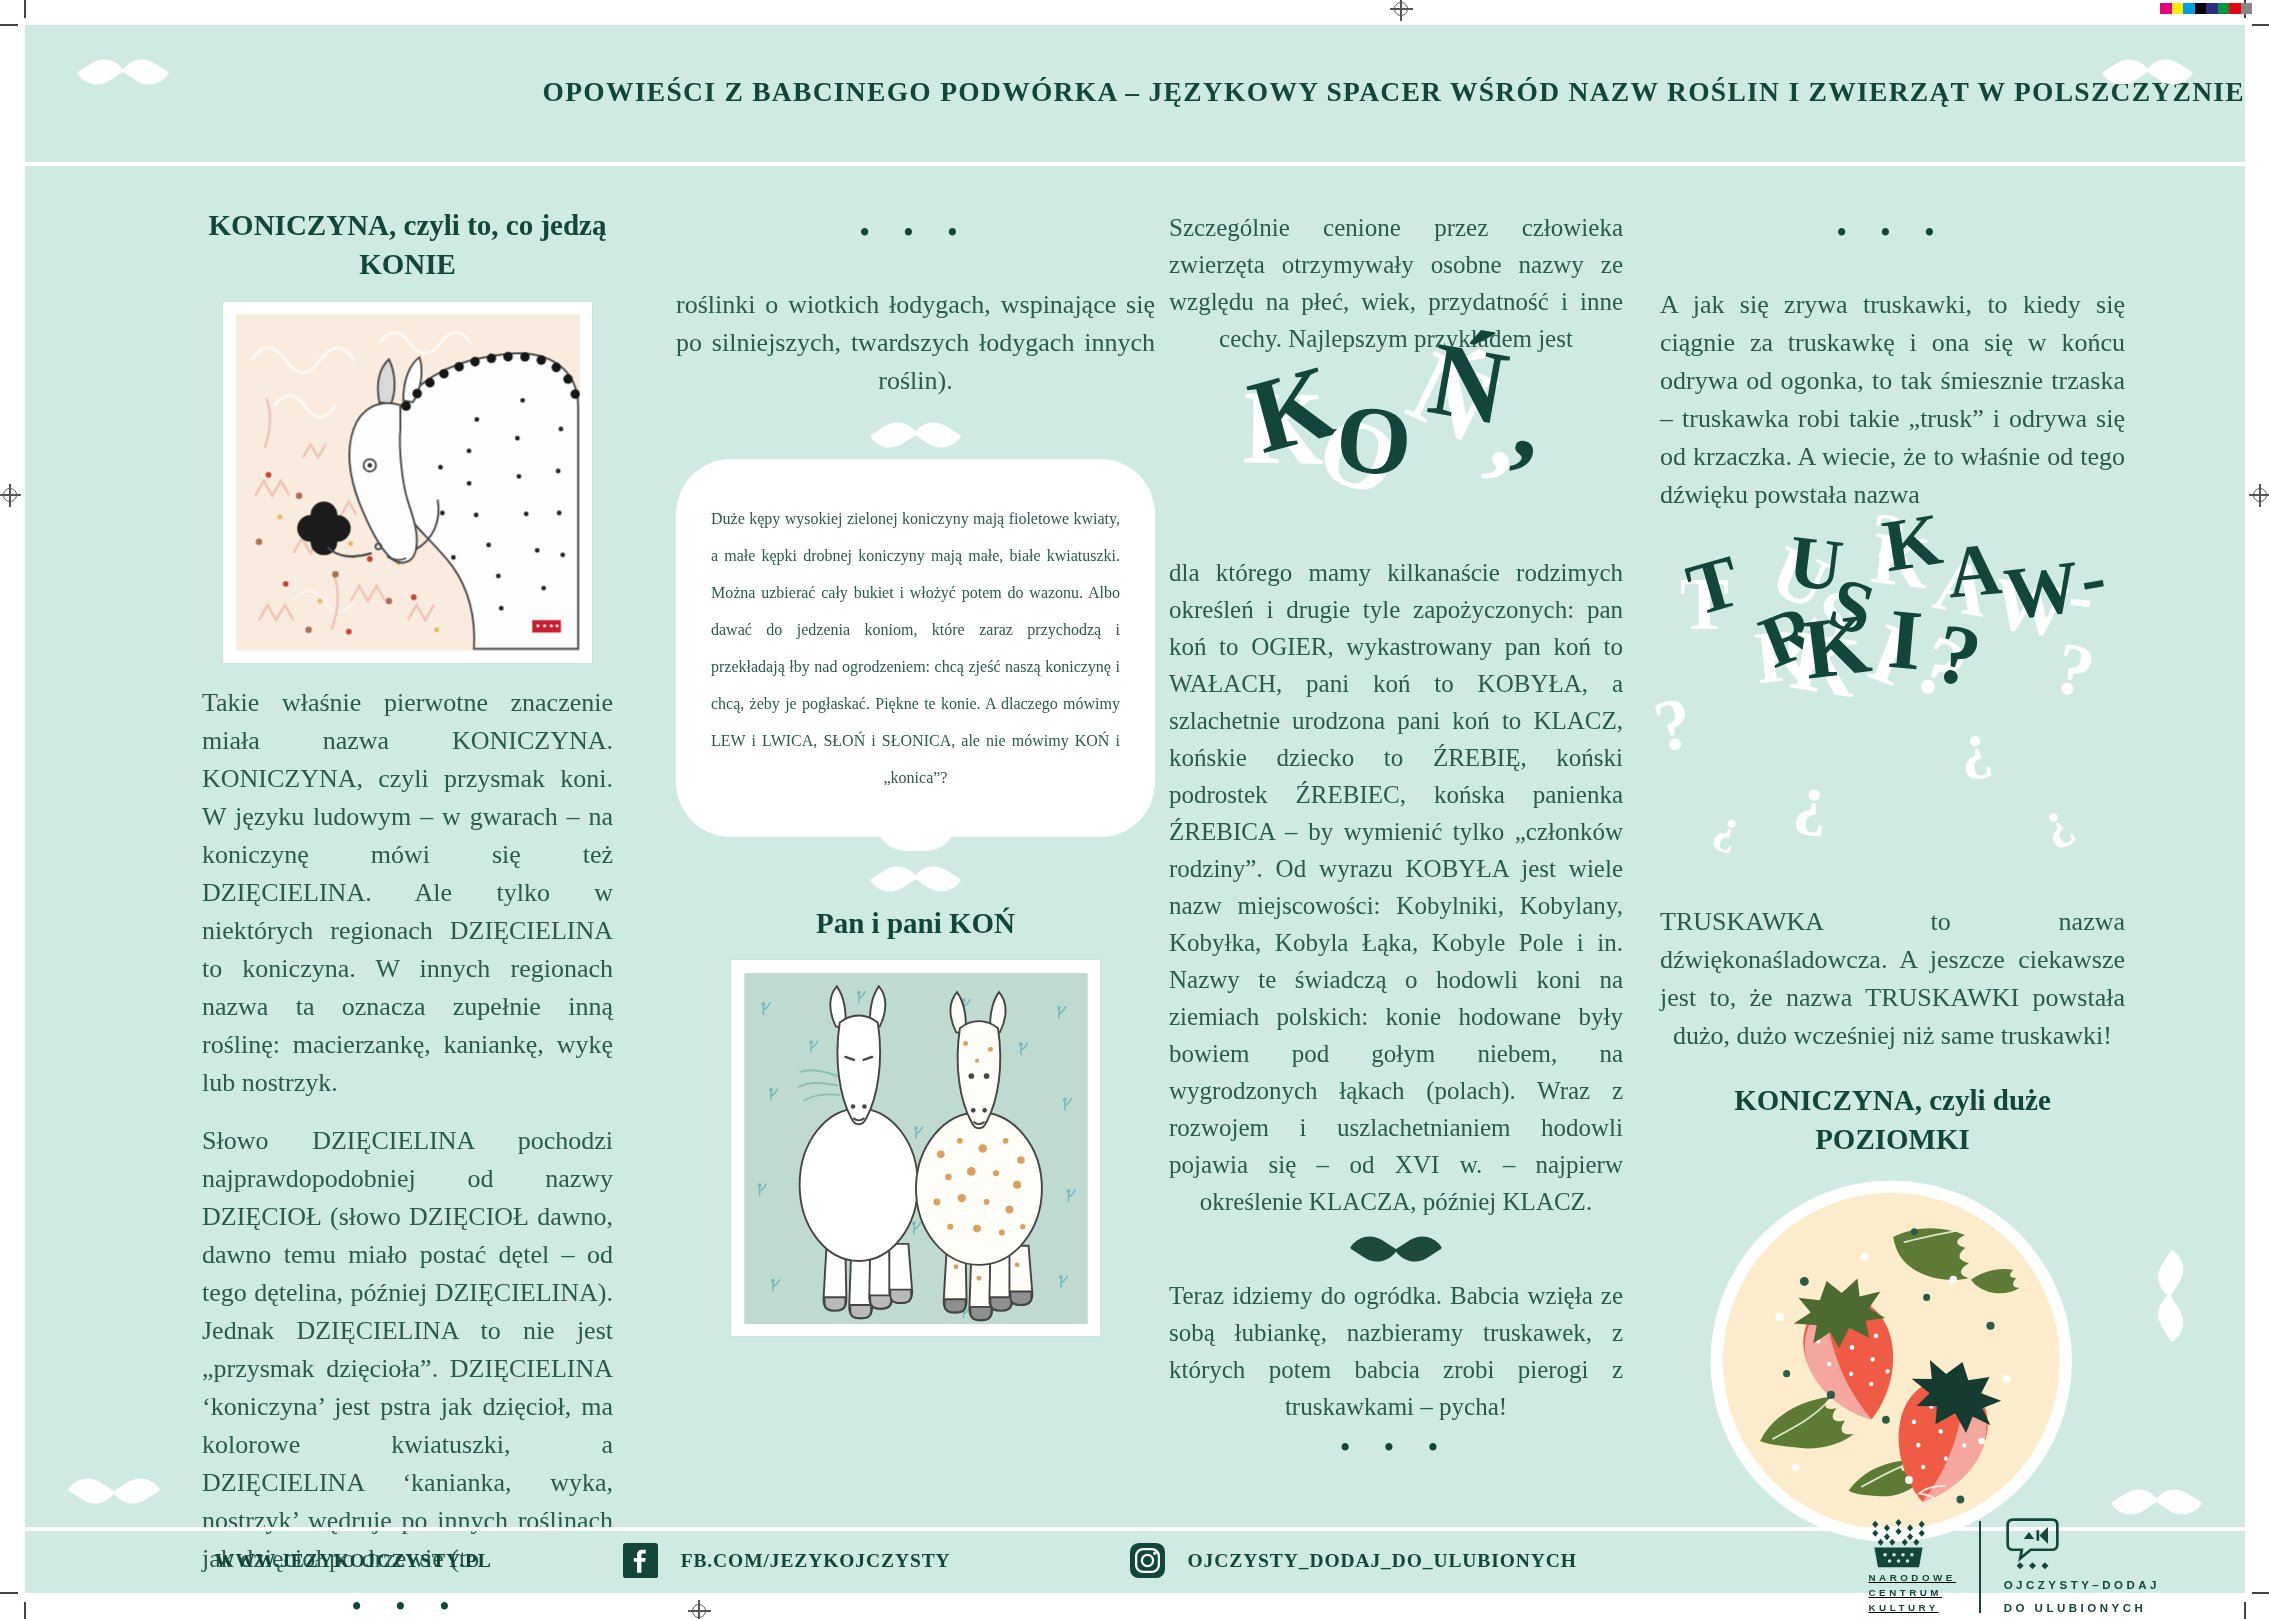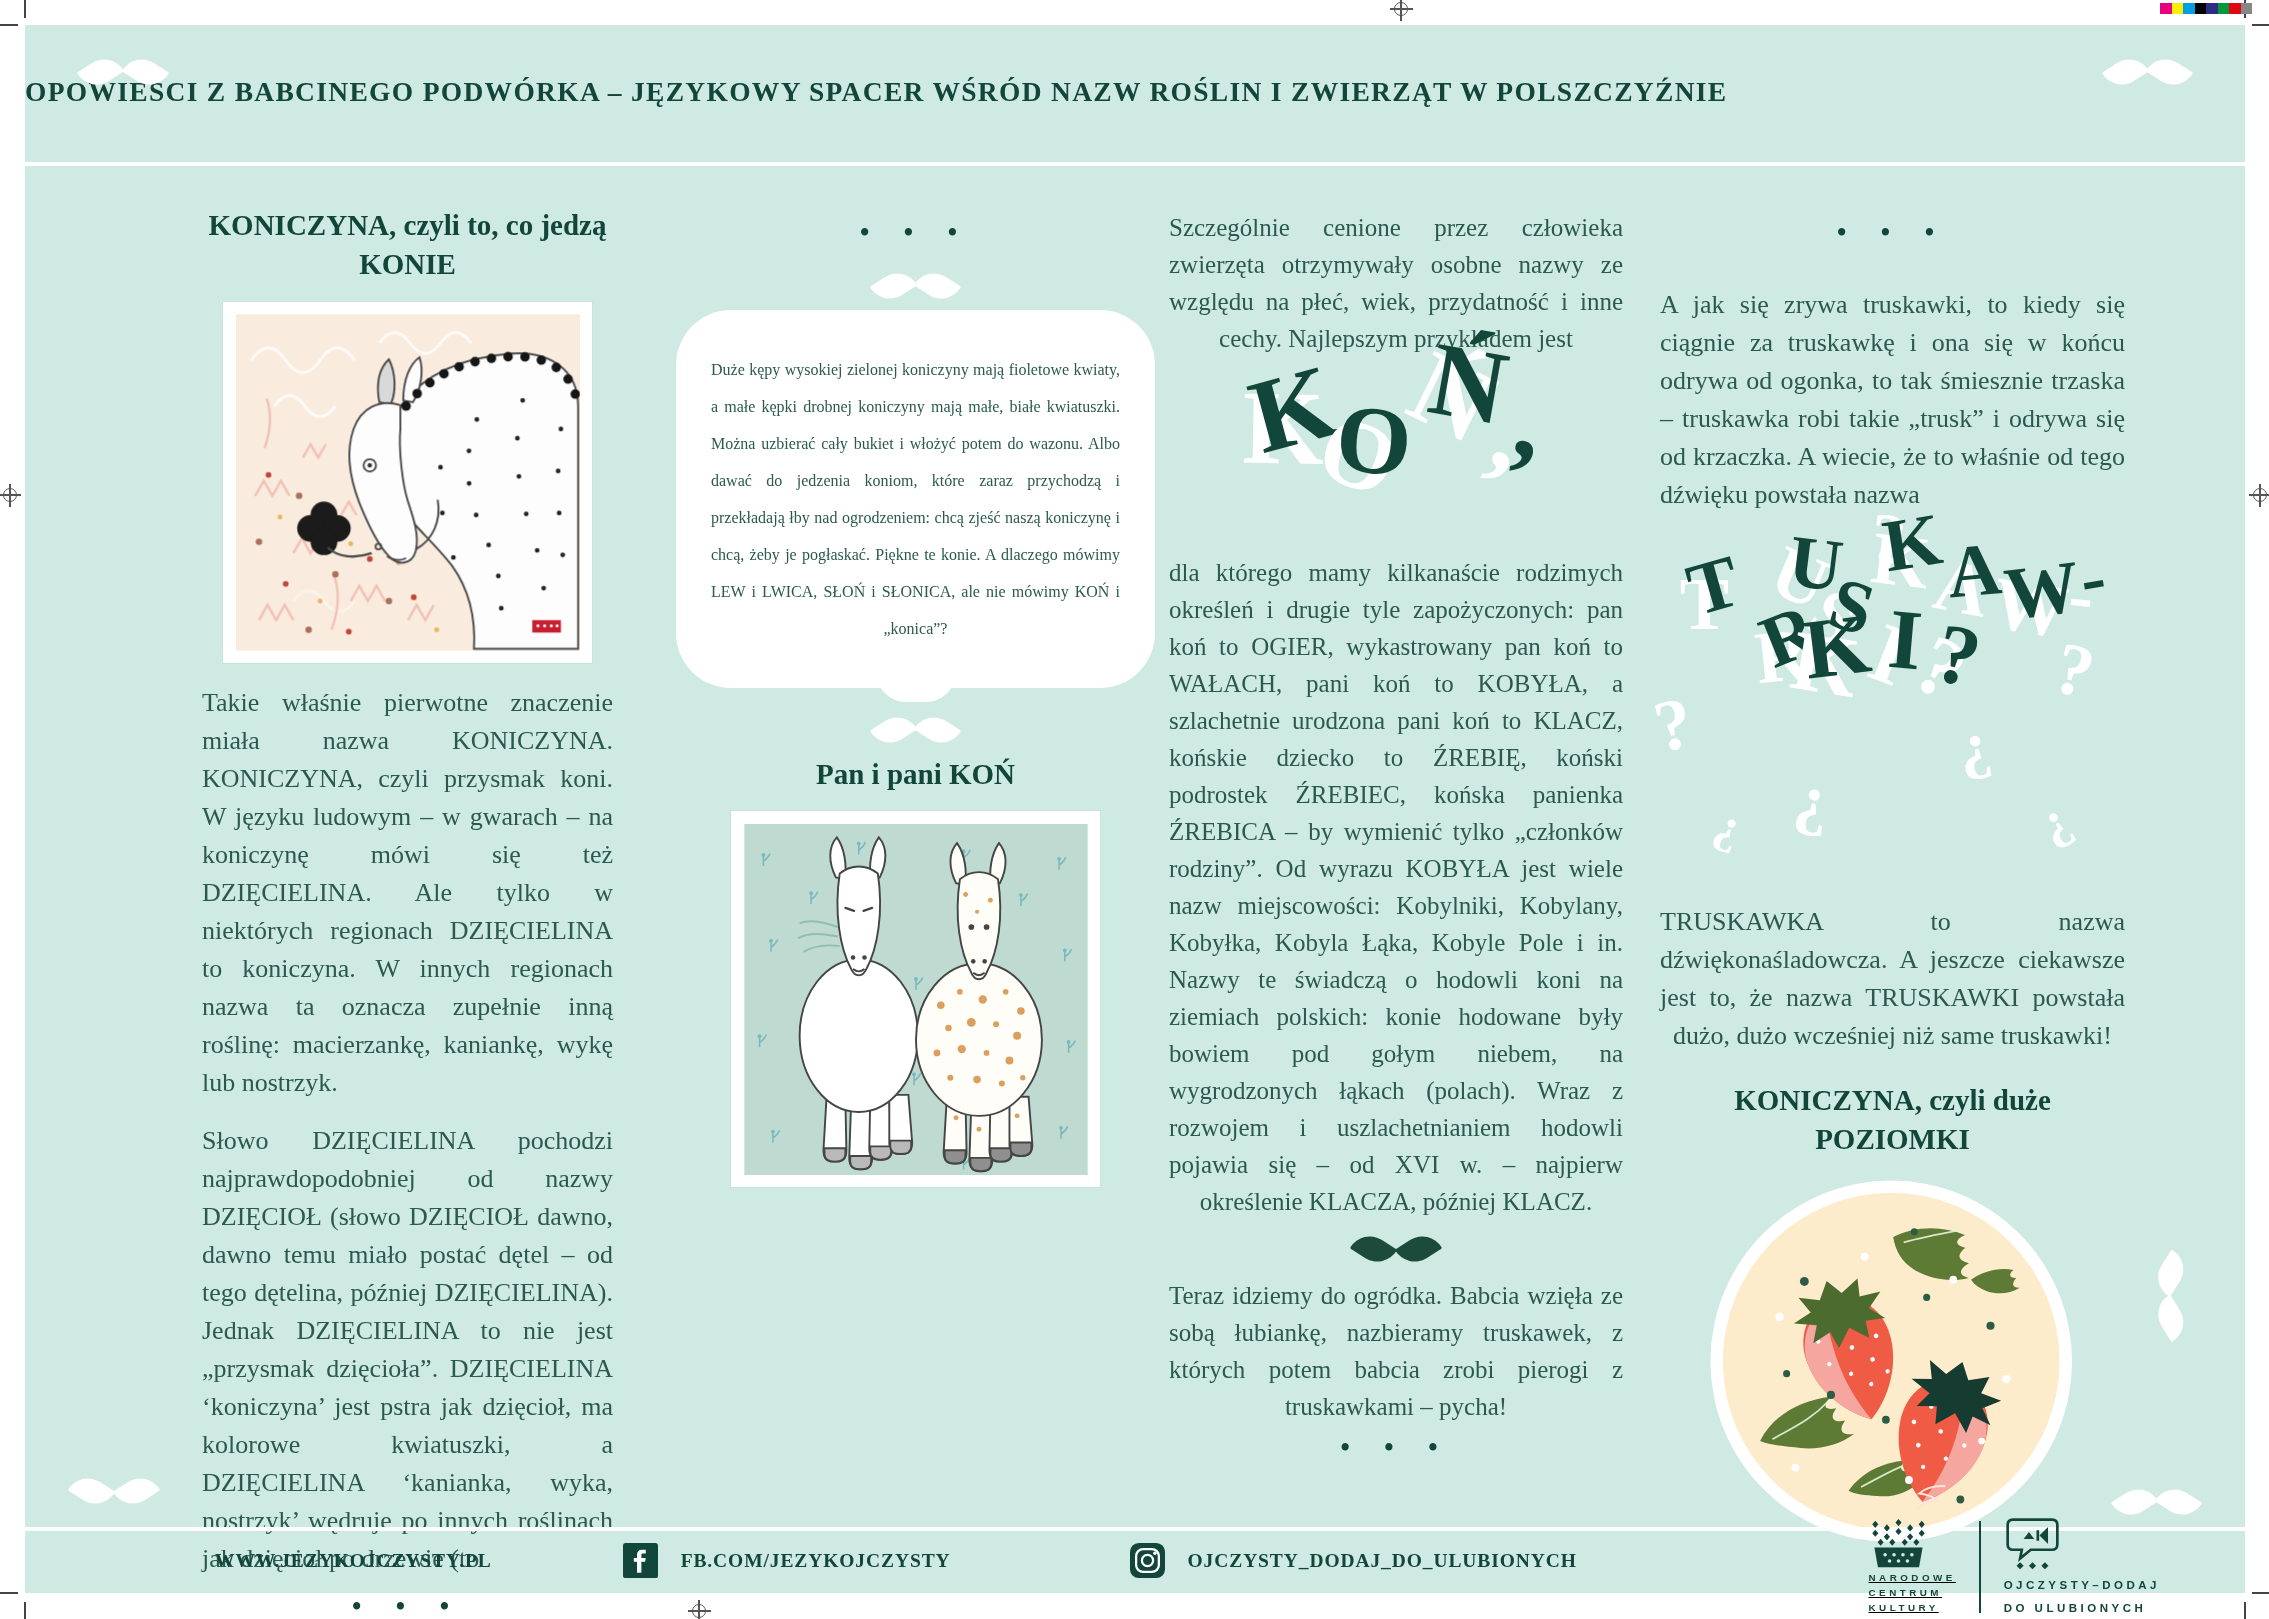--- a/index.html
+++ b/index.html
@@ -12,21 +12,21 @@
   .reg{position:absolute;width:12.4px;height:12.4px;border:1.8px solid #555;border-radius:50%;}
   .reg::before,.reg::after{content:"";position:absolute;background:#555;}
   .reg::before{left:50%;top:-5.3px;width:1.8px;height:23px;margin-left:-0.9px;}
   .reg::after{top:50%;left:-5.3px;height:1.8px;width:23px;margin-top:-0.9px;}
   .colorbar{position:absolute;top:2.7px;right:17.7px;display:flex;}
   .colorbar span{width:11.5px;height:11.5px;display:block;}
 
   
   .poster{position:absolute;left:25px;top:25px;right:25px;bottom:26.6px;background:#cfe9e3;}
 
-  .masthead{position:absolute;top:51px;left:0;right:0;text-align:left;
+  .masthead{position:absolute;top:51px;left:0;right:0;text-align:right;
     color:#12463a;font-weight:700;font-size:27.5px;letter-spacing:1.3px;}
   .rule{position:absolute;left:0;right:0;height:4.4px;background:#ffffff;}
   .rule.top{top:137px;}
   .rule.bottom{top:1502px;}
 
   
   .col{position:absolute;color:#2b5a4d;font-size:26px;line-height:38px;}
   .col p{margin:0;text-align:justify;}
   .center-last{text-align-last:center;}
   .dots{color:#12463a;font-size:26.6px;font-weight:700;letter-spacing:14px;text-align:center;}
@@ -232,20 +232,21 @@
         </svg>
       </div>
 
       <p class="body" style="margin-top:21px">Takie właśnie pierwotne znaczenie miała nazwa KONICZYNA. KONICZYNA, czyli przysmak koni. W języku ludowym – w gwarach – na koniczynę mówi się też DZIĘCIELINA. Ale tylko w niektórych regionach DZIĘCIELINA to koniczyna. W innych regionach nazwa ta oznacza zupełnie inną roślinę: macierzankę, kaniankę, wykę lub nostrzyk.</p>
       <p class="body" style="margin-top:19.5px">Słowo DZIĘCIELINA pochodzi najprawdopodobniej od nazwy DZIĘCIOŁ (słowo DZIĘCIOŁ dawno, dawno temu miało postać dętel – od tego dętelina, później DZIĘCIELINA). Jednak DZIĘCIELINA to nie jest „przysmak dzięcioła”. DZIĘCIELINA ‘koniczyna’ jest pstra jak dzięcioł, ma kolorowe kwiatuszki, a DZIĘCIELINA ‘kanianka, wyka, nostrzyk’ wędruje po innych roślinach jak dzięcioł po drzewie (to</p>
       <div class="dots" style="margin-top:8.9px">• • •</div>
     </div>
 
     <div class="col" style="left:651px;top:188px;width:479px">
       <div class="dots">• • •</div>
+      <p class="center-last" style="margin-top:35px">roślinki o wiotkich łodygach, wspinające się po silniejszych, twardszych łodygach innych roślin).</p>
       <div class="leafpair" style="margin-top:23px">
         <span class="petal"></span>
           <span class="petal"></span>
       </div>
       <div class="bubble" style="margin-top:12.4px">
         <p class="center-last">Duże kępy wysokiej zielonej koniczyny mają fioletowe kwiaty, a małe kępki drobnej koniczyny mają małe, białe kwiatuszki. Można uzbierać cały bukiet i włożyć potem do wazonu. Albo dawać do jedzenia koniom, które zaraz przychodzą i przekładają łby nad ogrodzeniem: chcą zjeść naszą koniczynę i chcą, żeby je pogłaskać. Piękne te konie. A dlaczego mówimy LEW i LWICA, SŁOŃ i SŁONICA, ale nie mówimy KOŃ i „konica”?</p>
       </div>
       <div class="leafpair" style="margin-top:30px">
         <span class="petal"></span>
           <span class="petal"></span>

